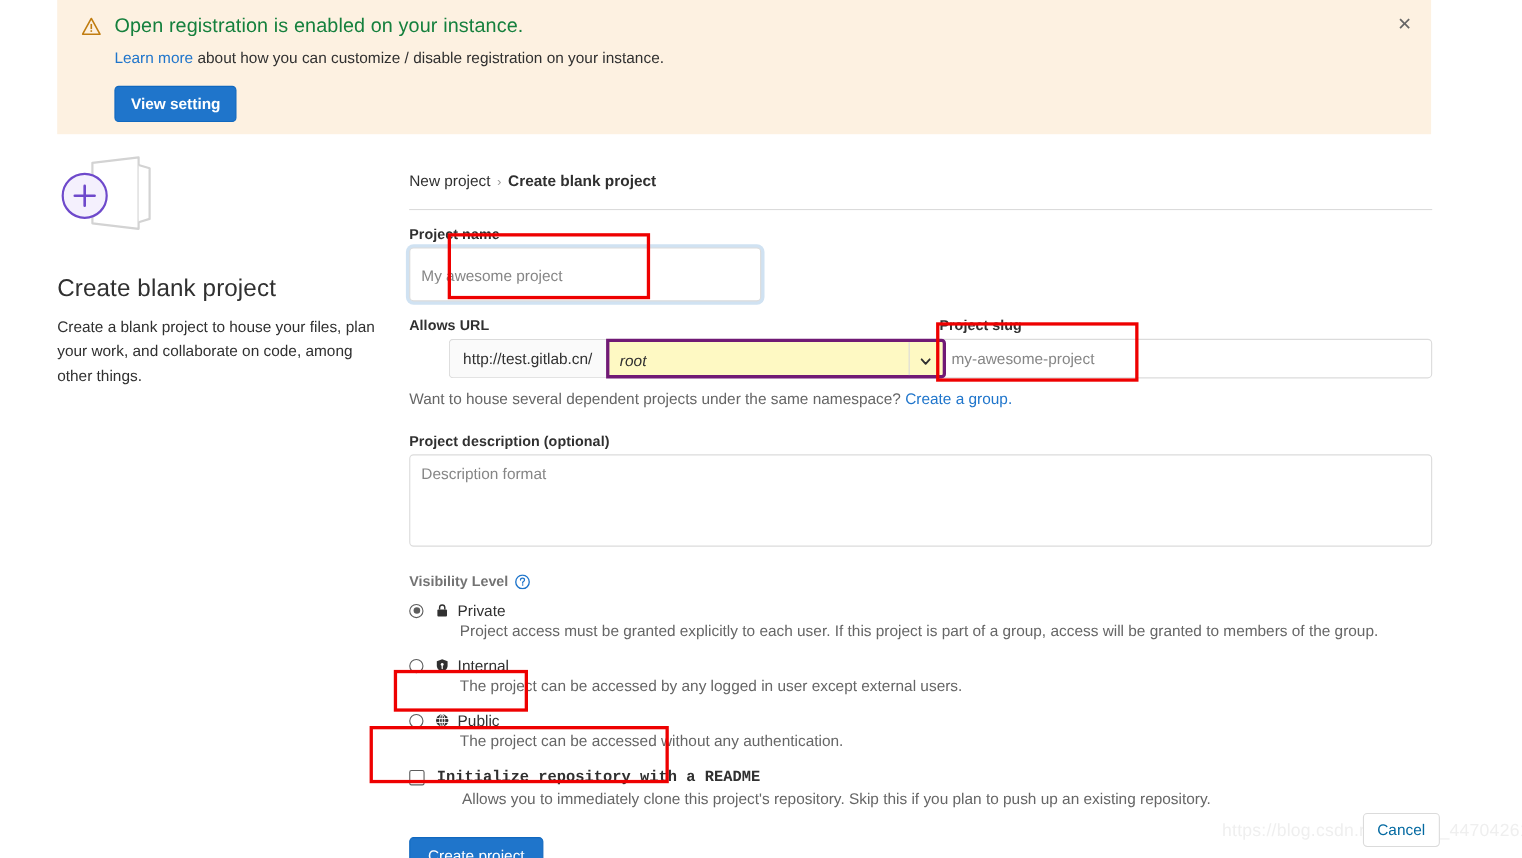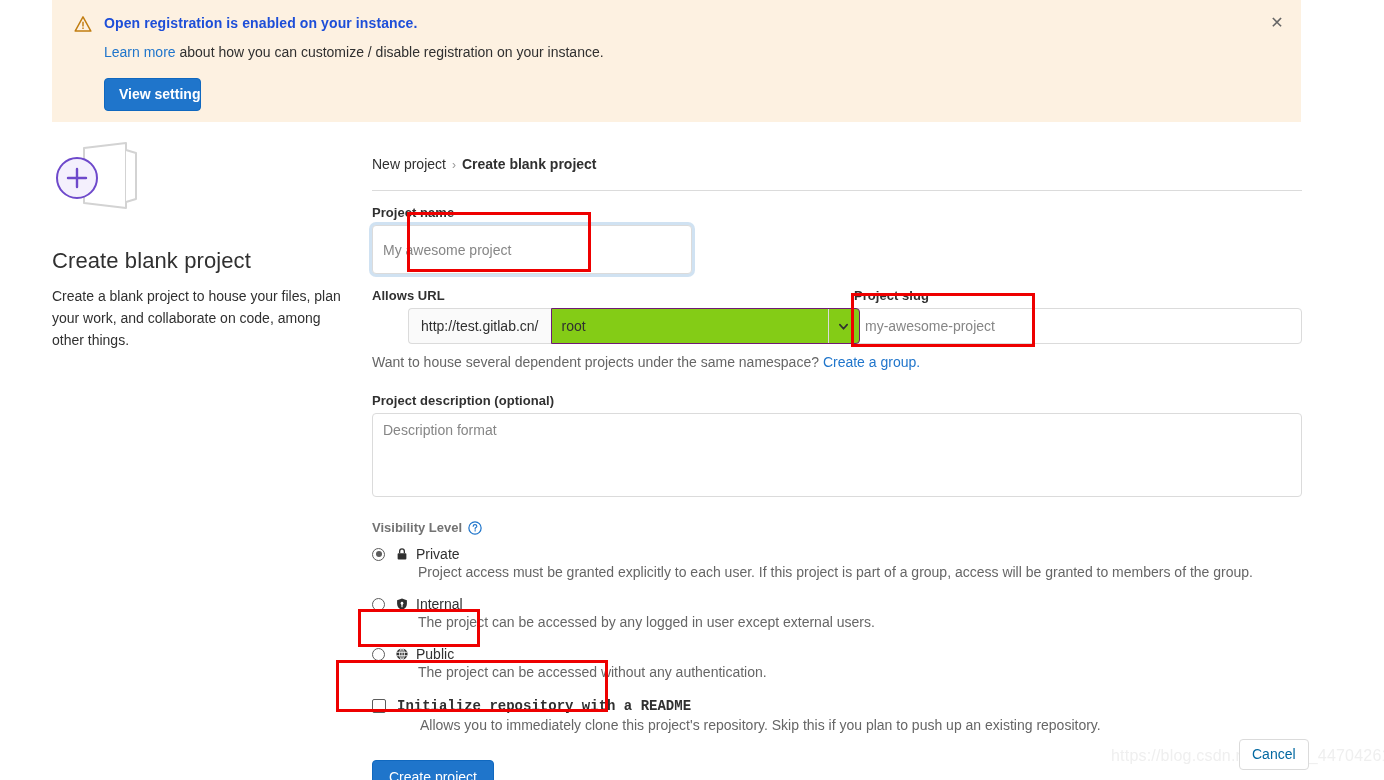--- a/index.html
+++ b/index.html
@@ -17,35 +17,35 @@
   .alert {
     position: absolute;
     left: 52px; top: 0px;
     width: 1249px; height: 122px;
     background: #fdf1e1;
     padding: 14px 18px 0 22px;
   }
   .alert-row { display: flex; align-items: flex-start; }
   .warn-icon { width: 18px; height: 18px; margin-right: 12px; flex: 0 0 18px; margin-top: 1px; }
   .alert-title {
-    font-size: 14px; font-weight: bold; color: #1d4ed8;
+    font-size: 18px; font-weight: normal; color: #15803d;
     line-height: 18px; letter-spacing: 0.1px;
   }
   .alert-sub {
     font-size: 14px; color: #303030; line-height: 18px;
     margin-left: 30px; margin-top: 10px;
   }
   .alert-sub a { color: #1f75cb; text-decoration: none; }
   .alert-btn {
     margin-left: 30px; margin-top: 17px;
     display: inline-block;
     background: #1f75cb; color: #fff;
     border: 1px solid #1068bf; border-radius: 4px;
     font-size: 14px; font-weight: bold;
-    padding: 7px 0 8px 14px;
+    padding: 7px 14px 8px 14px;
     cursor: pointer; line-height: 16px;
     font-family: "Liberation Sans", sans-serif;
   }
   .alert-close {
     position: absolute; right: 14px; top: 13px;
     width: 20px; height: 20px;
     color: #666; font-size: 16px; line-height: 20px;
     text-align: center; cursor: pointer;
     background: none; border: none; padding: 0;
     font-family: "Liberation Sans", sans-serif;
@@ -95,22 +95,23 @@
   .url-left { width: 440px; }
   .input-group { display: flex; width: 488px; height: 36px; padding-left: 36px; }
   .ig-prefix {
     background: #fafafa; border: 1px solid #dbdbdb; border-right: none;
     border-radius: 4px 0 0 4px;
     font-size: 14px; color: #303030;
     padding: 0 12px; line-height: 34px; white-space: nowrap;
   }
   .ig-select {
     flex: 1; position: relative;
-    border: 1px solid #701a75; border-radius: 0 4px 4px 0;
-    background: #84cc16;
+    border: 3px solid #701a75; border-radius: 0 4px 4px 0;
+    background: #fef9c3;
+    font-style: italic;
   }
   .ig-select .sel-val {
     font-size: 14px; color: #303030; padding: 0 30px 0 10px;
     line-height: 34px;
   }
   .ig-select .chev {
     position: absolute; right: 10px; top: 12px;
     width: 11px; height: 11px;
   }
   .ig-select .divline {

